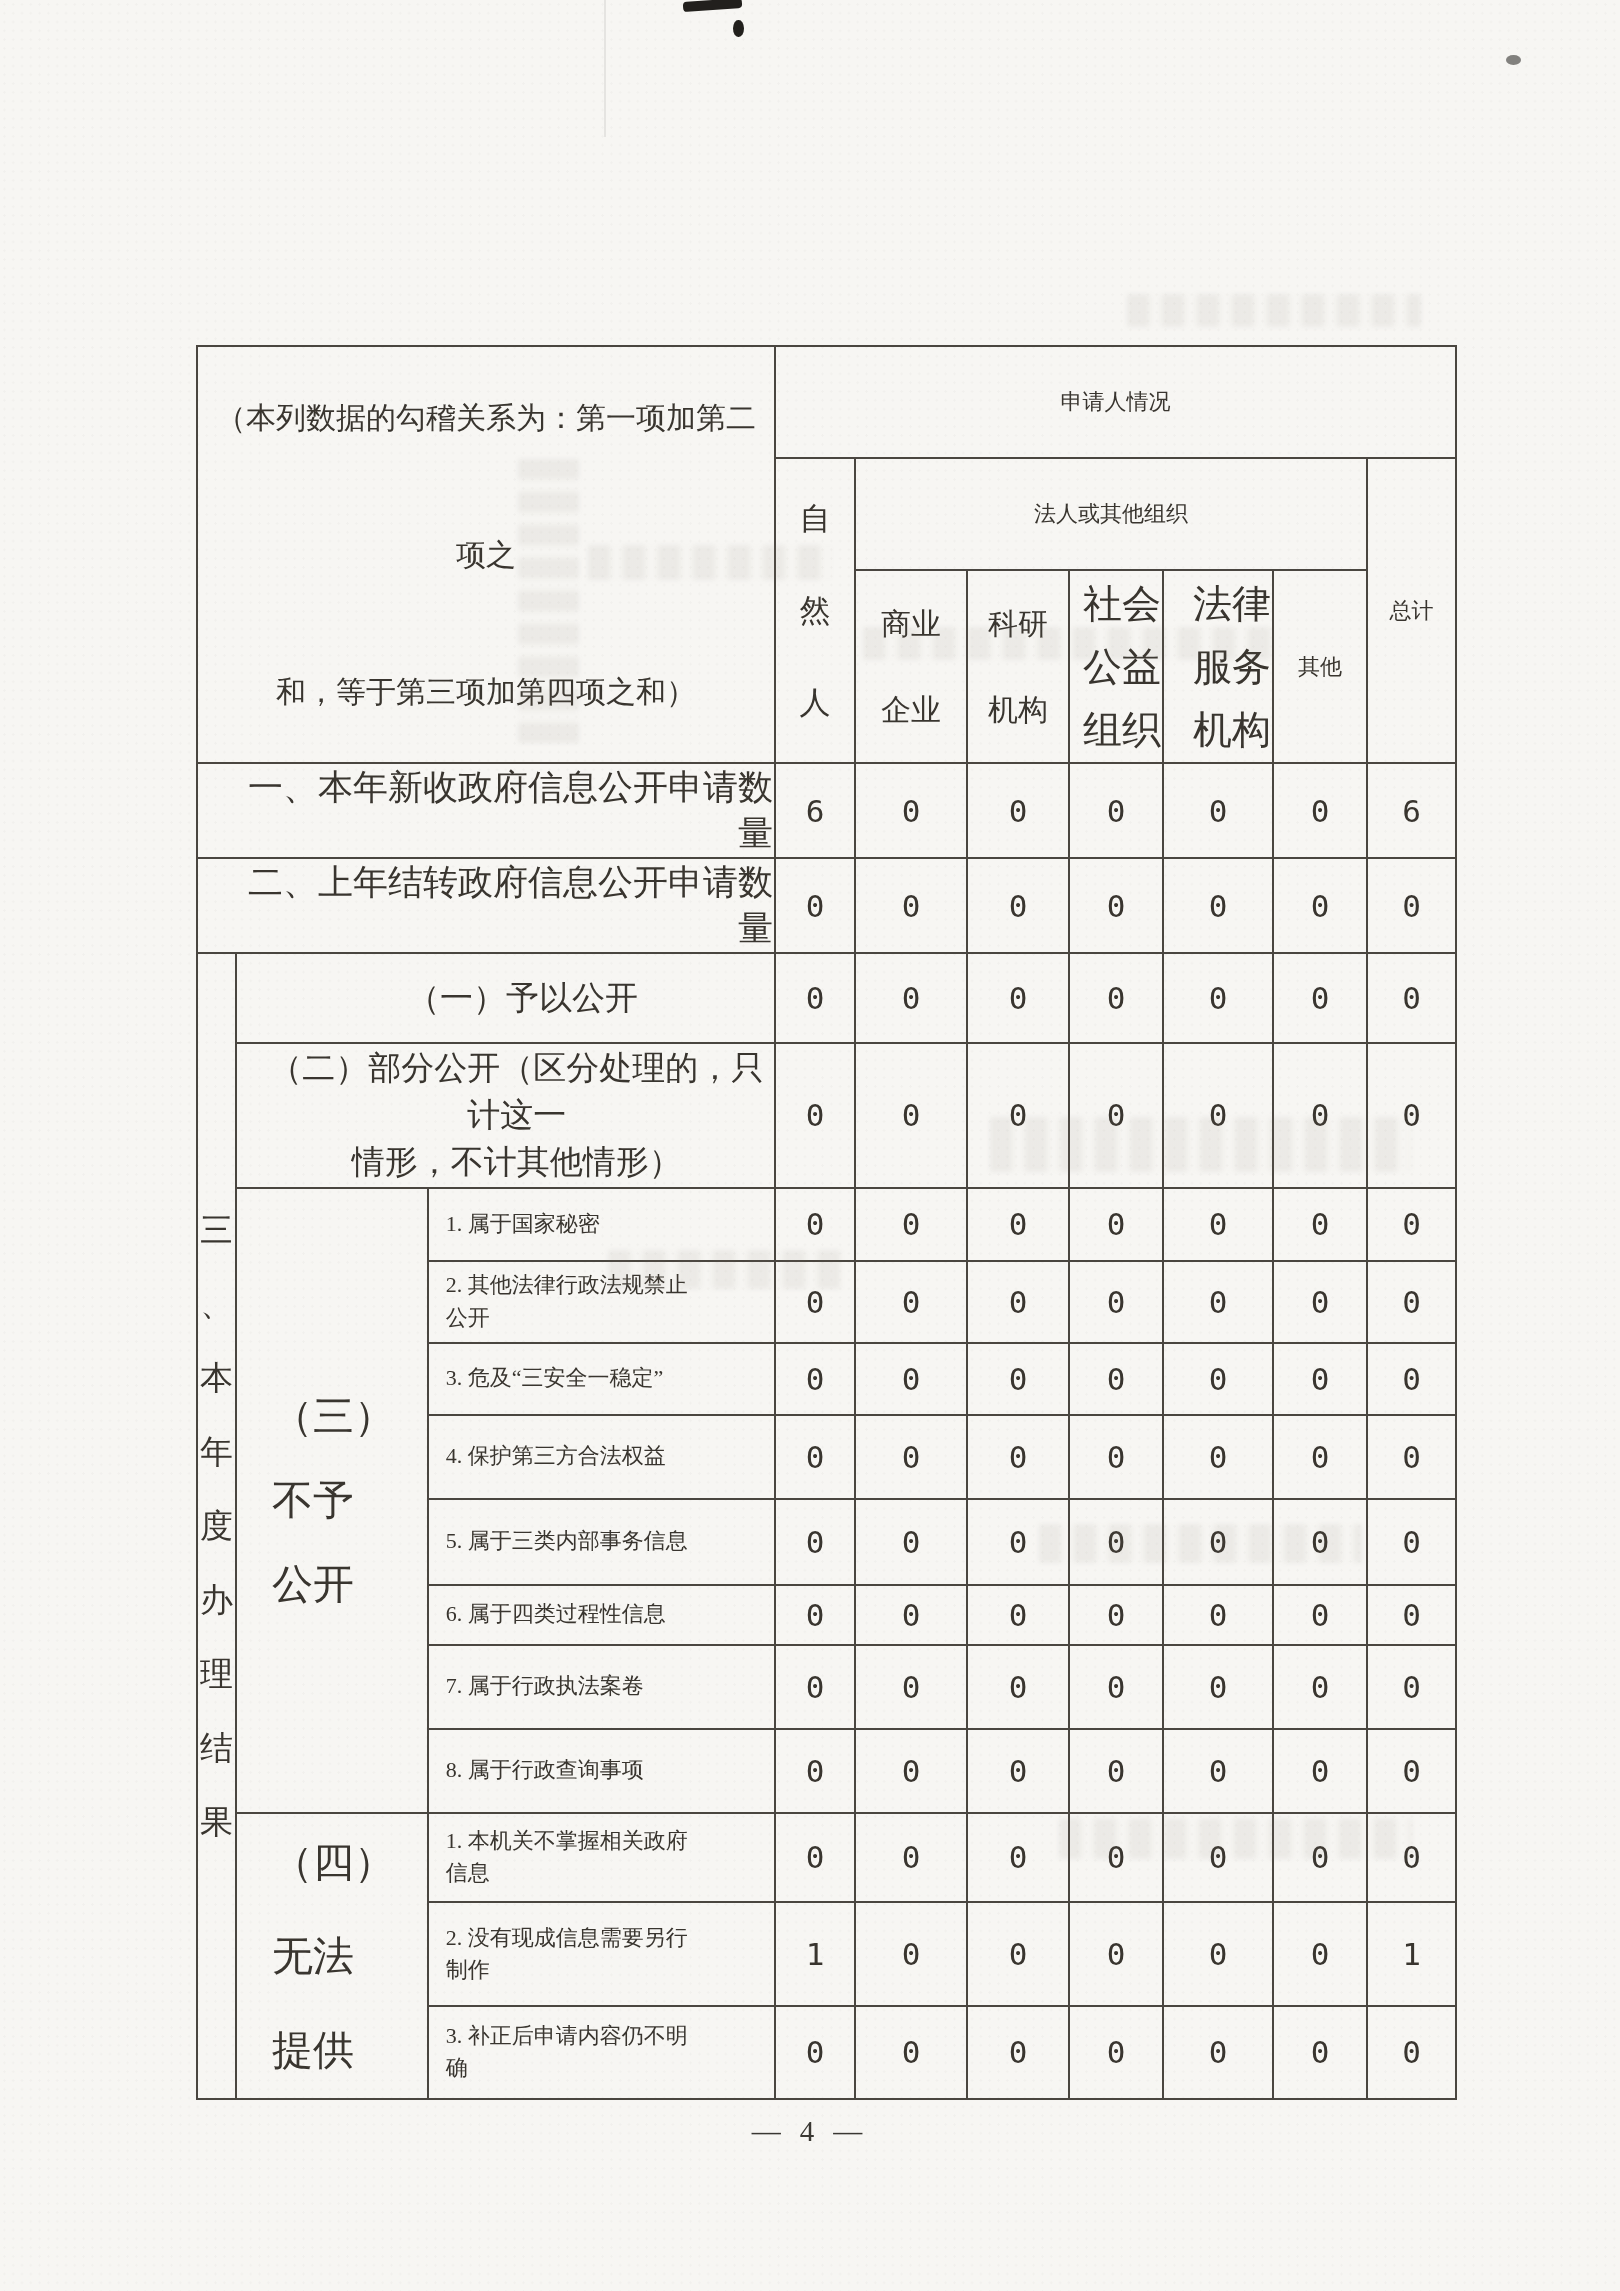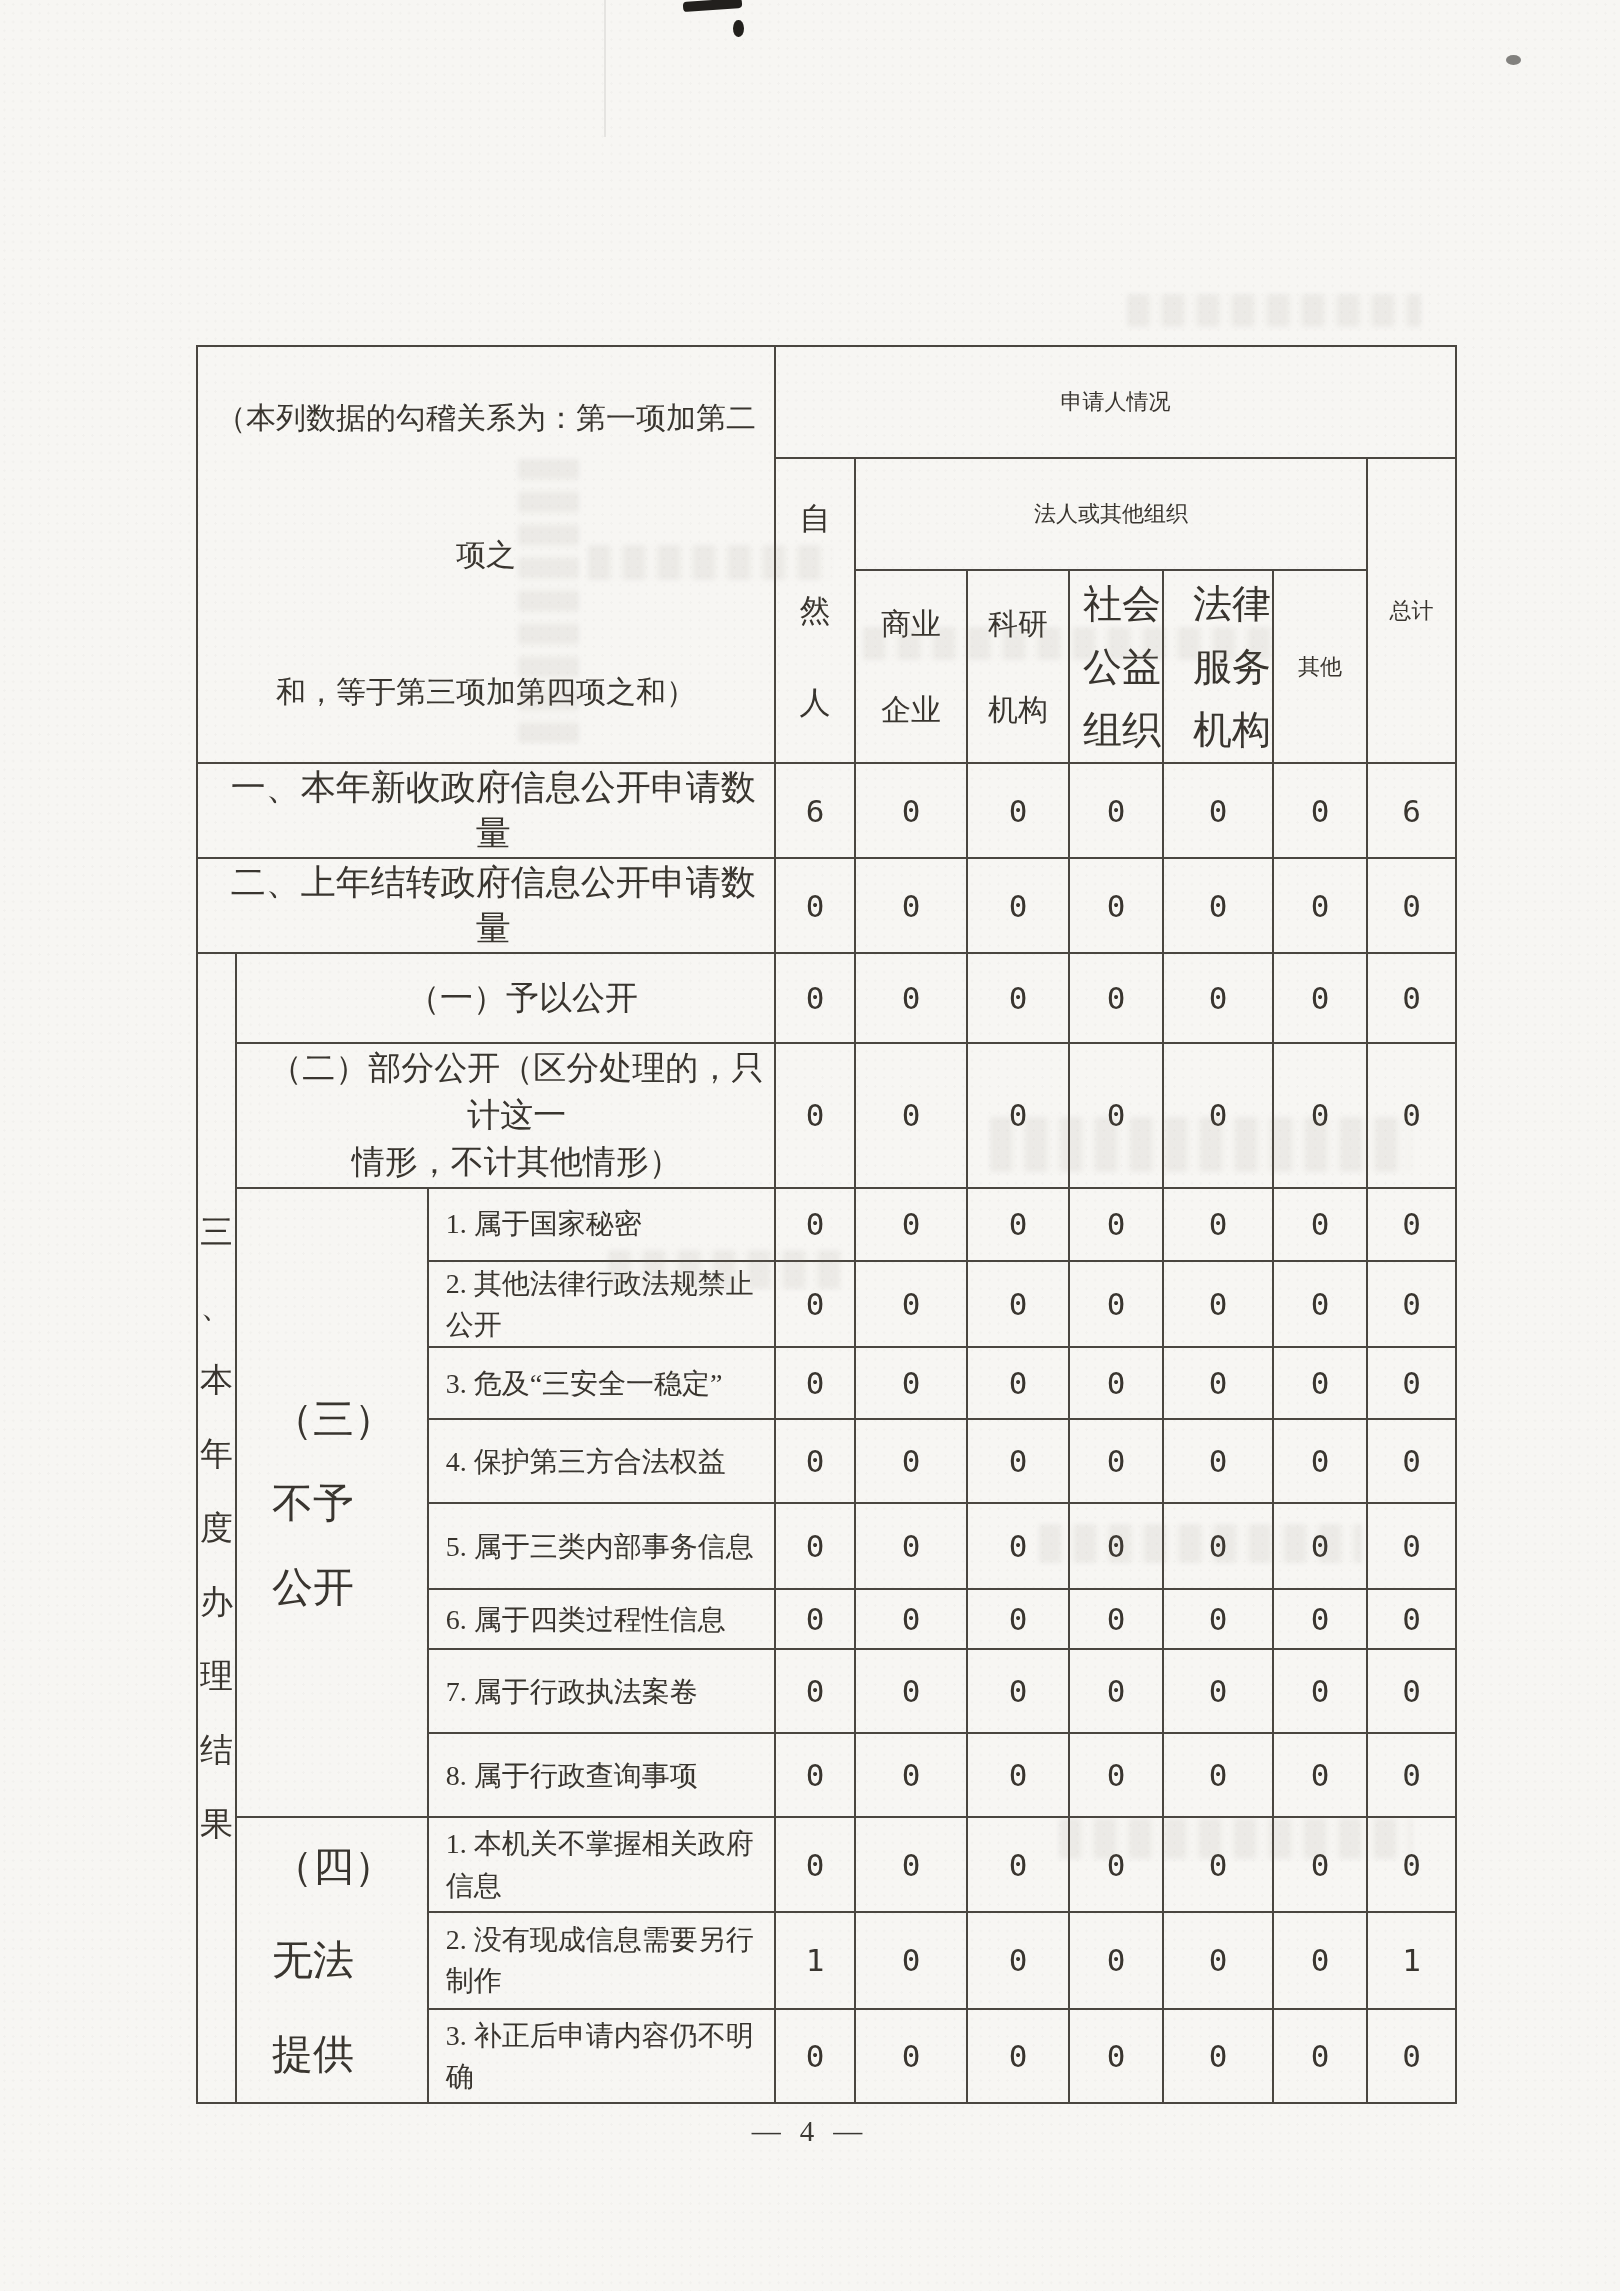--- a/index.html
+++ b/index.html
@@ -34,25 +34,25 @@
     white-space:pre-line;
     overflow:hidden;
     color:#39352f;
   }
   td.corner{font-size:30px;text-align:center;line-height:137px;padding:0 7.8px;}
   td.hdr{font-size:22px;text-align:center;}
   td.hdr2l{line-height:86px;font-size:30px;text-align:center;}
   td.hdr3l{line-height:63px;font-size:39px;text-align:right;}
   td.vertnat{font-size:31px;text-align:center;line-height:92px;}
   td.vert3{font-size:33px;text-align:center;line-height:74px;padding:0;}
-  td.lbl1{font-size:35px;text-align:center;padding-left:15.7px;line-height:1.3;}
+  td.lbl1{font-size:35px;text-align:right;padding-left:15.7px;line-height:1.3;}
   td.lbl2{font-size:33px;text-align:center;padding-left:35px;line-height:1.42;}
   td.sec{font-size:41px;text-align:left;padding-left:35px;line-height:84px;}
   td.sec4{line-height:94px;}
-  td.lbl3{font-size:28px;text-align:left;padding-left:16.7px;line-height:1.48;}
+  td.lbl3{font-size:22px;text-align:left;padding-left:16.7px;line-height:1.48;}
   td.val{
     font-family:"DejaVu Sans Mono", monospace;
     font-size:31px;text-align:center;color:#2d2b27;
   }
   .footer{
     position:absolute;top:2115px;left:0;width:1620px;
     text-align:center;font-size:29px;color:#3a3833;
     letter-spacing:5.9px;
   }
   .ghost{

